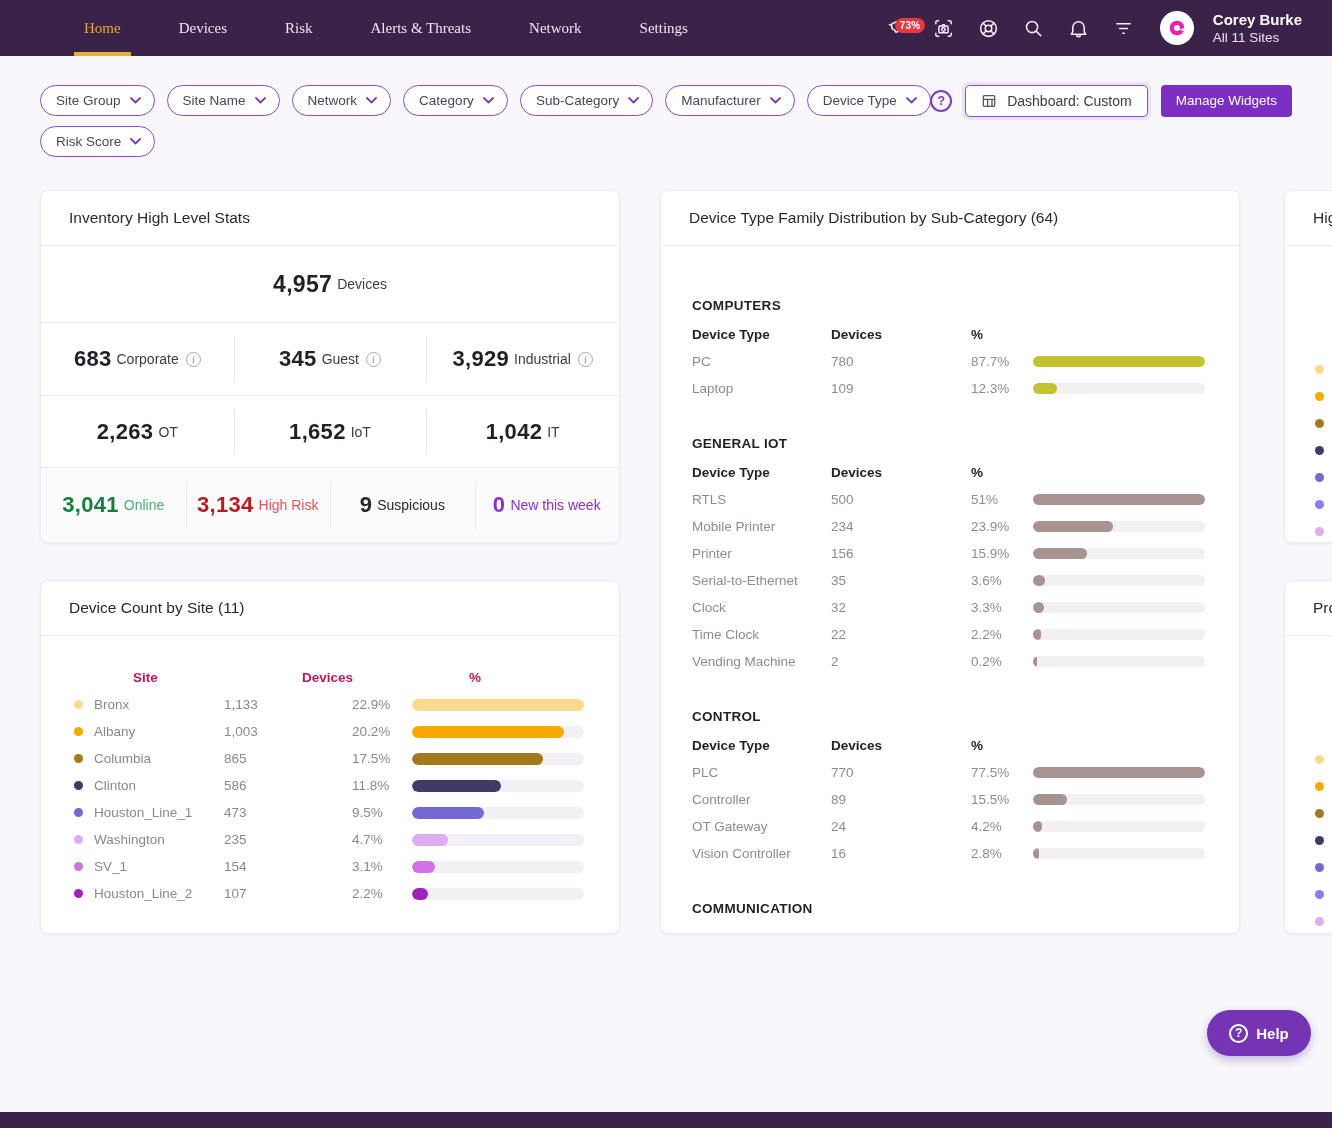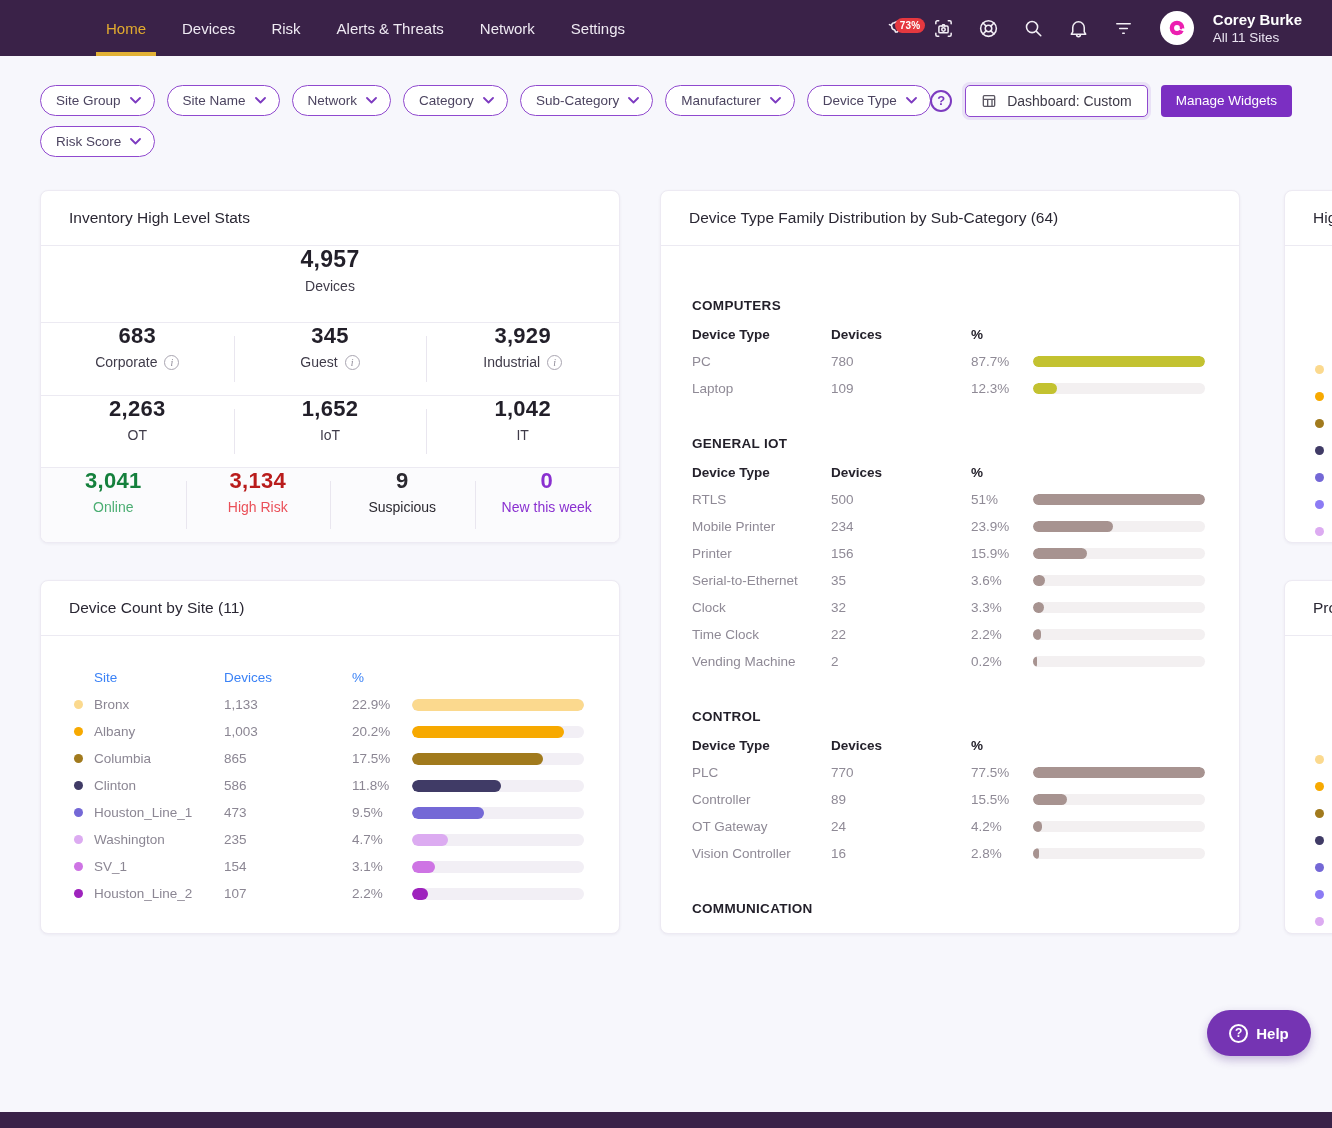--- a/index.html
+++ b/index.html
@@ -1,21 +1,21 @@
 <!DOCTYPE html>
 <html><head>
 <meta charset="utf-8">
 <style>
   *{box-sizing:border-box;margin:0;padding:0;}
   html,body{width:1332px;height:1128px;}
   body{position:relative;background:#f7f7fc;font-family:"Liberation Sans",sans-serif;overflow:hidden;}
 
   
   .topnav{position:absolute;top:0;left:0;width:1332px;height:56px;background:#3a2248;display:flex;align-items:center;z-index:5;}
-  .nav-items{display:flex;gap:36px;margin-left:106px;height:100%;align-items:center;}
+  .nav-items{display:flex;gap:58px;margin-left:84px;height:100%;align-items:center;font-family:Liberation Serif, serif;}
   .nav-item{color:#efeaf3;font-size:15px;height:100%;display:flex;align-items:center;position:relative;cursor:pointer;white-space:nowrap;}
   .nav-item.active{color:#e2ab2e;}
   .nav-item.active::after{content:"";position:absolute;bottom:0;left:-10px;right:-10px;height:4px;background:#e2b135;}
   .nav-right{margin-left:auto;display:flex;align-items:center;gap:19px;padding-right:30px;}
   .nav-icon{width:26px;height:26px;position:relative;display:flex;align-items:center;justify-content:center;cursor:pointer;}
   .nav-icon svg{stroke:#f3eff6;fill:none;stroke-width:1.6;stroke-linecap:round;stroke-linejoin:round;}
   .badge{position:absolute;left:9px;top:3px;background:#e5383f;color:#fff;font-size:10px;font-weight:700;padding:2px 5px;border-radius:9px;letter-spacing:.2px;}
   .avatar{width:34px;height:34px;border-radius:50%;background:#fff;display:flex;align-items:center;justify-content:center;margin-left:4px;cursor:pointer;}
   .userbox{display:flex;flex-direction:column;justify-content:center;cursor:pointer;}
   .user-name{color:#fff;font-weight:700;font-size:15px;line-height:1.3;}
@@ -29,31 +29,31 @@
   .help-circle{width:22px;height:22px;border:2px solid #7d3bc0;border-radius:50%;color:#7d3bc0;font-weight:700;font-size:13px;display:flex;align-items:center;justify-content:center;cursor:pointer;}
   .dash-select{height:32px;border:1px solid #9049cf;box-shadow:0 0 0 3px rgba(150,90,210,.14);border-radius:5px;background:#fff;display:flex;align-items:center;gap:10px;padding:0 15px;font-size:14px;color:#3d3947;cursor:pointer;}
   .btn-primary{height:32px;background:#7b2fc2;color:#fff;border:none;border-radius:4px;font-size:13.5px;padding:0 15px;cursor:pointer;font-family:"Liberation Sans",sans-serif;}
 
   
   .card{position:absolute;background:#fff;border:1px solid #edeaf3;border-radius:8px;box-shadow:0 1px 3px rgba(45,30,80,.06);overflow:hidden;}
   .card-title{height:55px;display:flex;align-items:center;padding:0 28px;font-size:15.5px;color:#2a2733;border-bottom:1px solid #eceaf2;white-space:nowrap;}
 
   #card-inventory{left:40px;top:190px;width:580px;height:353px;}
   .inv-row{display:flex;border-bottom:1px solid #eceaf2;}
-  .inv-cell{flex:1;display:flex;flex-direction:column;align-items:center;gap:5px;position:relative;}
+  .inv-cell{flex:1;display:flex;flex-direction:row;align-items:center;justify-content:center;gap:5px;position:relative;}
   .inv-cell + .inv-cell::before{content:"";position:absolute;left:0;top:13px;bottom:13px;width:1px;background:#e9e6ef;}
   .inv-value{font-size:22px;font-weight:700;color:#221f29;letter-spacing:.3px;}
   .inv-label{font-size:14px;color:#3f3b49;display:flex;gap:7px;align-items:center;}
   .inv-row.last{border-bottom:none;background:#fbfbfd;}
   .info-i{width:15px;height:15px;border:1px solid #a9a5b1;border-radius:50%;color:#8d8996;font-size:10px;display:inline-flex;align-items:center;justify-content:center;font-family:"Liberation Serif",serif;font-style:italic;cursor:pointer;}
 
   #card-sites{left:40px;top:580px;width:580px;height:354px;}
   .sites-body{padding-top:28px;}
   .site-row{display:grid;grid-template-columns:20px 130px 128px 60px 1fr;align-items:center;height:27px;padding:0 35px 0 33px;font-size:13.5px;color:#8b8693;}
-  .site-row.head{color:#3b82f6;font-weight:400;}
+  .site-row.head{color:#be185d;font-weight:700;gap:39px;}
   .dot{width:9px;height:9px;border-radius:50%;}
   .bar-track{height:12px;border-radius:6px;background:#f2eff5;position:relative;overflow:hidden;}
   .bar-fill{height:100%;border-radius:6px;min-width:5px;}
 
   #card-family{left:660px;top:190px;width:580px;height:744px;}
   .family-body{padding-top:30px;}
   .sect{margin-top:16px;}
   .sect + .sect{margin-top:28px;}
   .sect-title{height:27px;display:flex;align-items:center;padding:0 31px;font-weight:700;font-size:13.5px;color:#221f29;letter-spacing:.3px;}
   .fam-row{display:grid;grid-template-columns:139px 140px 62px 1fr;align-items:center;height:27px;padding:0 34px 0 31px;font-size:13.5px;color:#8f8a96;}

